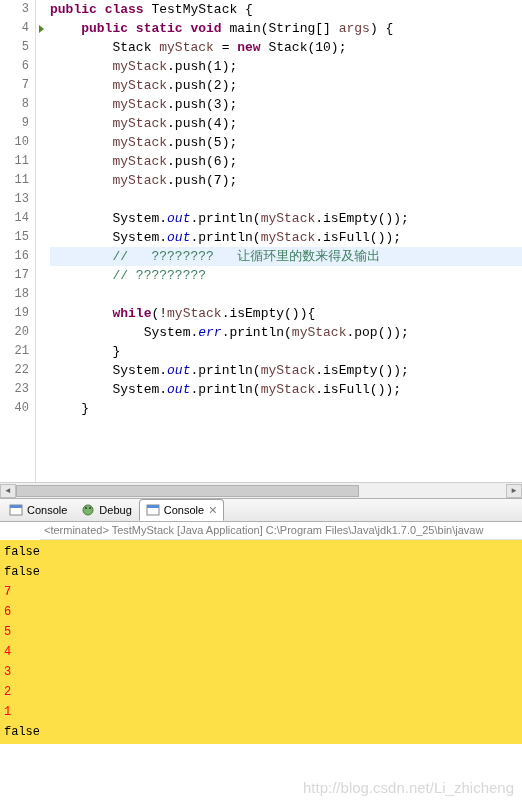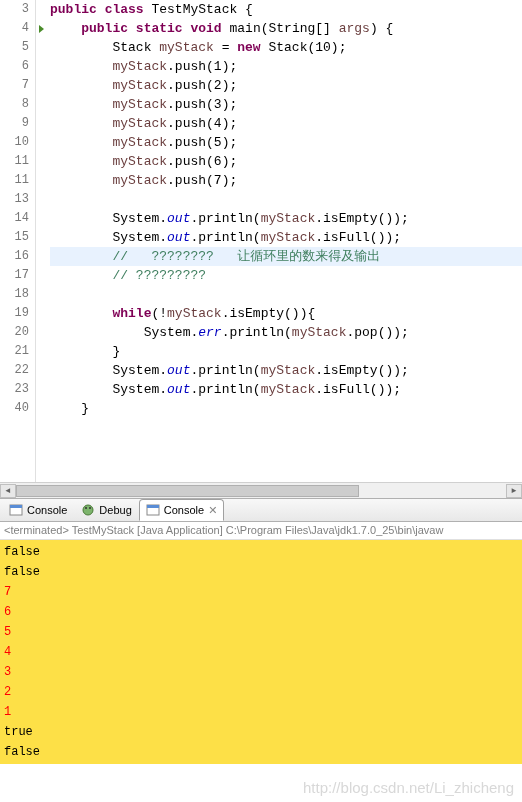--- a/index.html
+++ b/index.html
@@ -139,20 +139,21 @@
     .console-header {
       height: 18px;
       background: #fff;
       padding: 2px 4px;
       font-family: Tahoma, sans-serif;
       font-size: 11px;
       color: #808080;
       border-bottom: 1px solid #e0e0e0;
       white-space: nowrap;
       overflow: hidden;
+      margin-left: 40px;
     }
     .console-output {
       background: #fde047;
       padding: 2px 4px;
       font-family: Consolas, "Courier New", monospace;
       font-size: 12px;
       line-height: 20px;
     }
     .out-black { color: #000; }
     .out-red { color: #ff0000; }
@@ -268,17 +269,16 @@
 <div class="console-output" id="console">
     <div class="out-black">false</div>
     <div class="out-black">false</div>
     <div class="out-red">7</div>
     <div class="out-red">6</div>
     <div class="out-red">5</div>
     <div class="out-red">4</div>
     <div class="out-red">3</div>
     <div class="out-red">2</div>
     <div class="out-red">1</div>
-    <div class="out-black">true</div>
     <div class="out-black">false</div>
   </div>
 
 <div class="watermark">http://blog.csdn.net/Li_zhicheng</div>
 
 </body></html>

